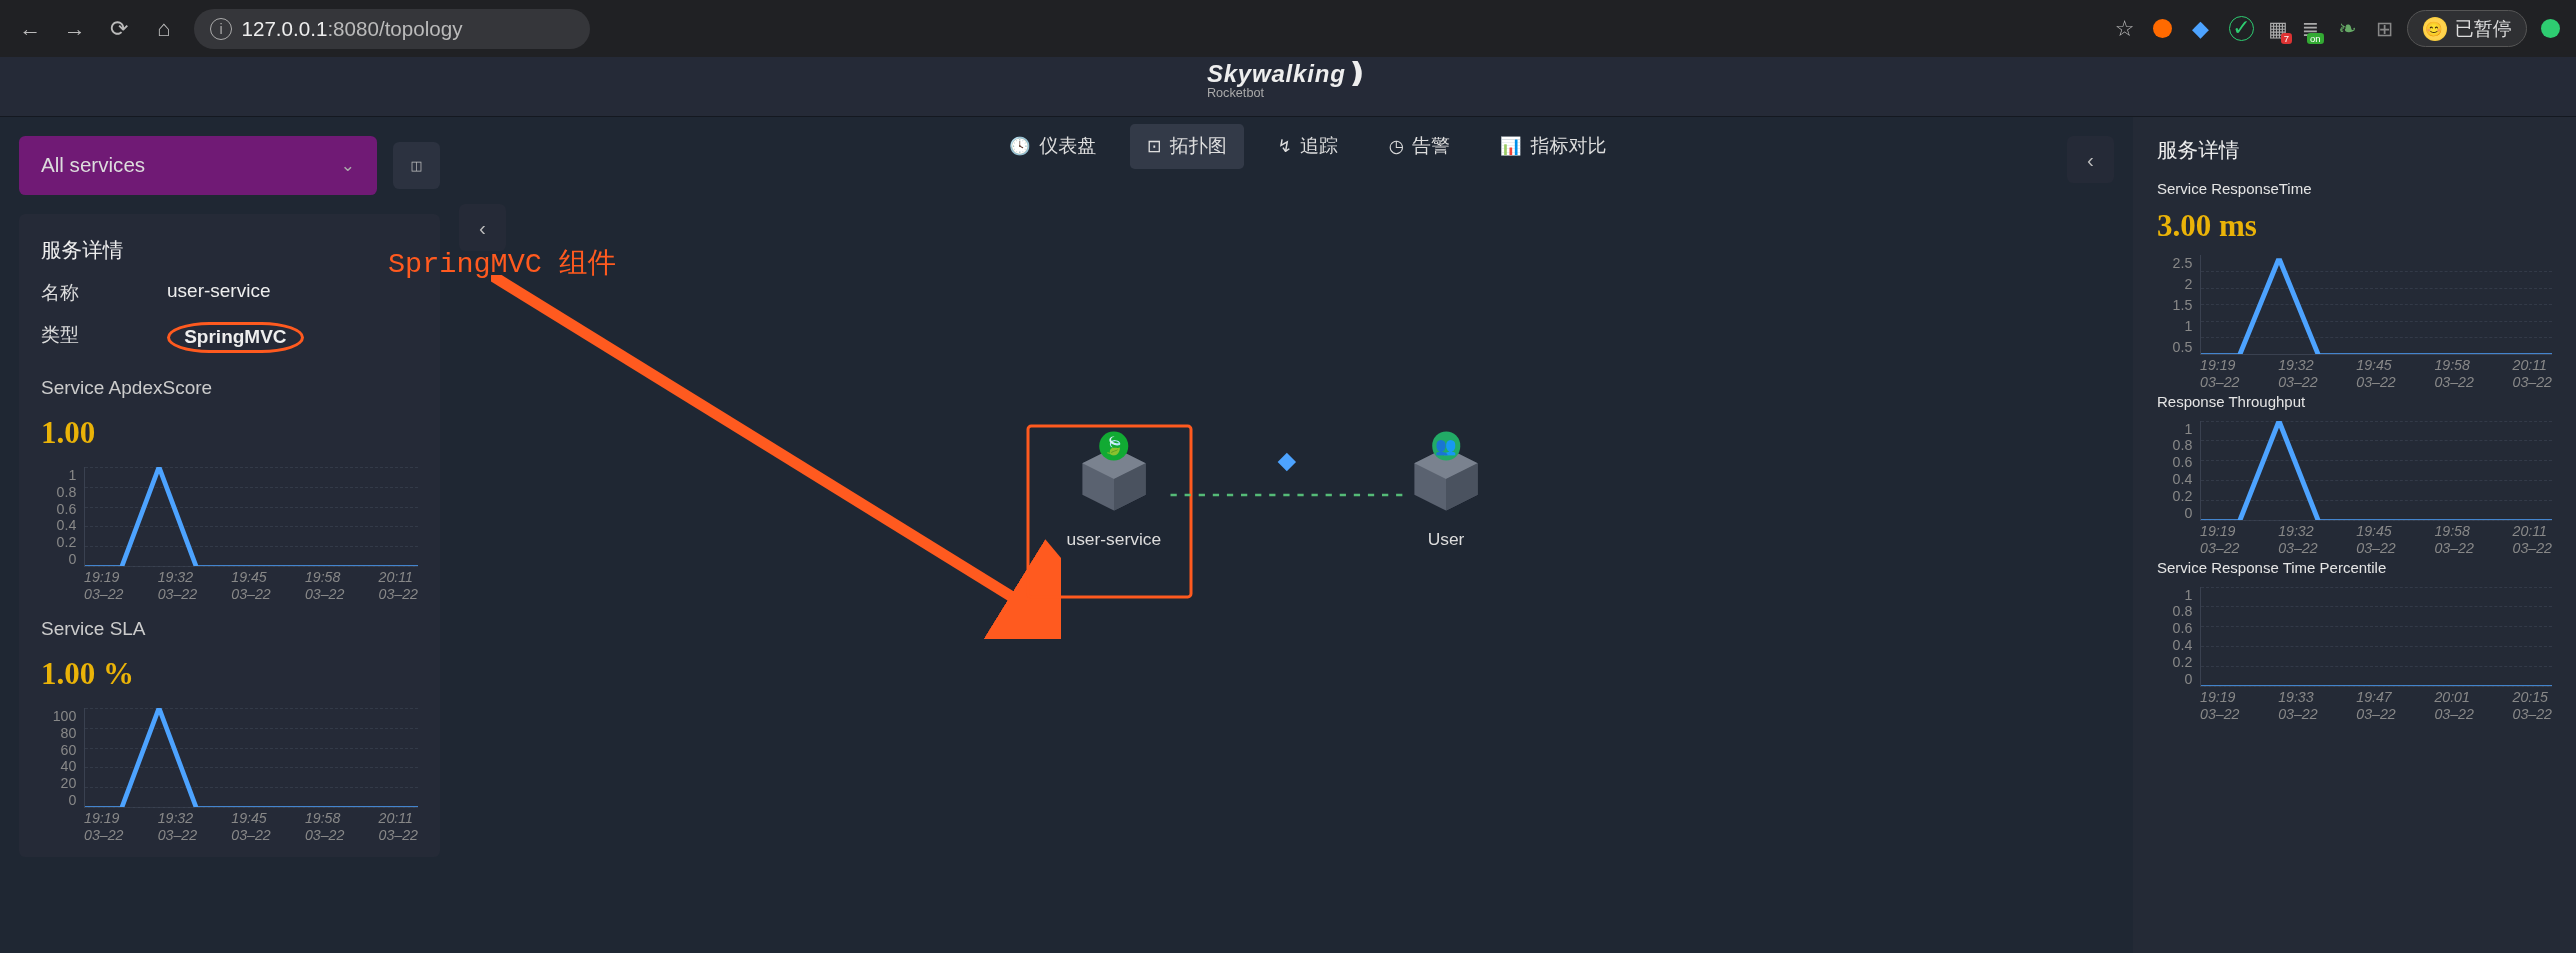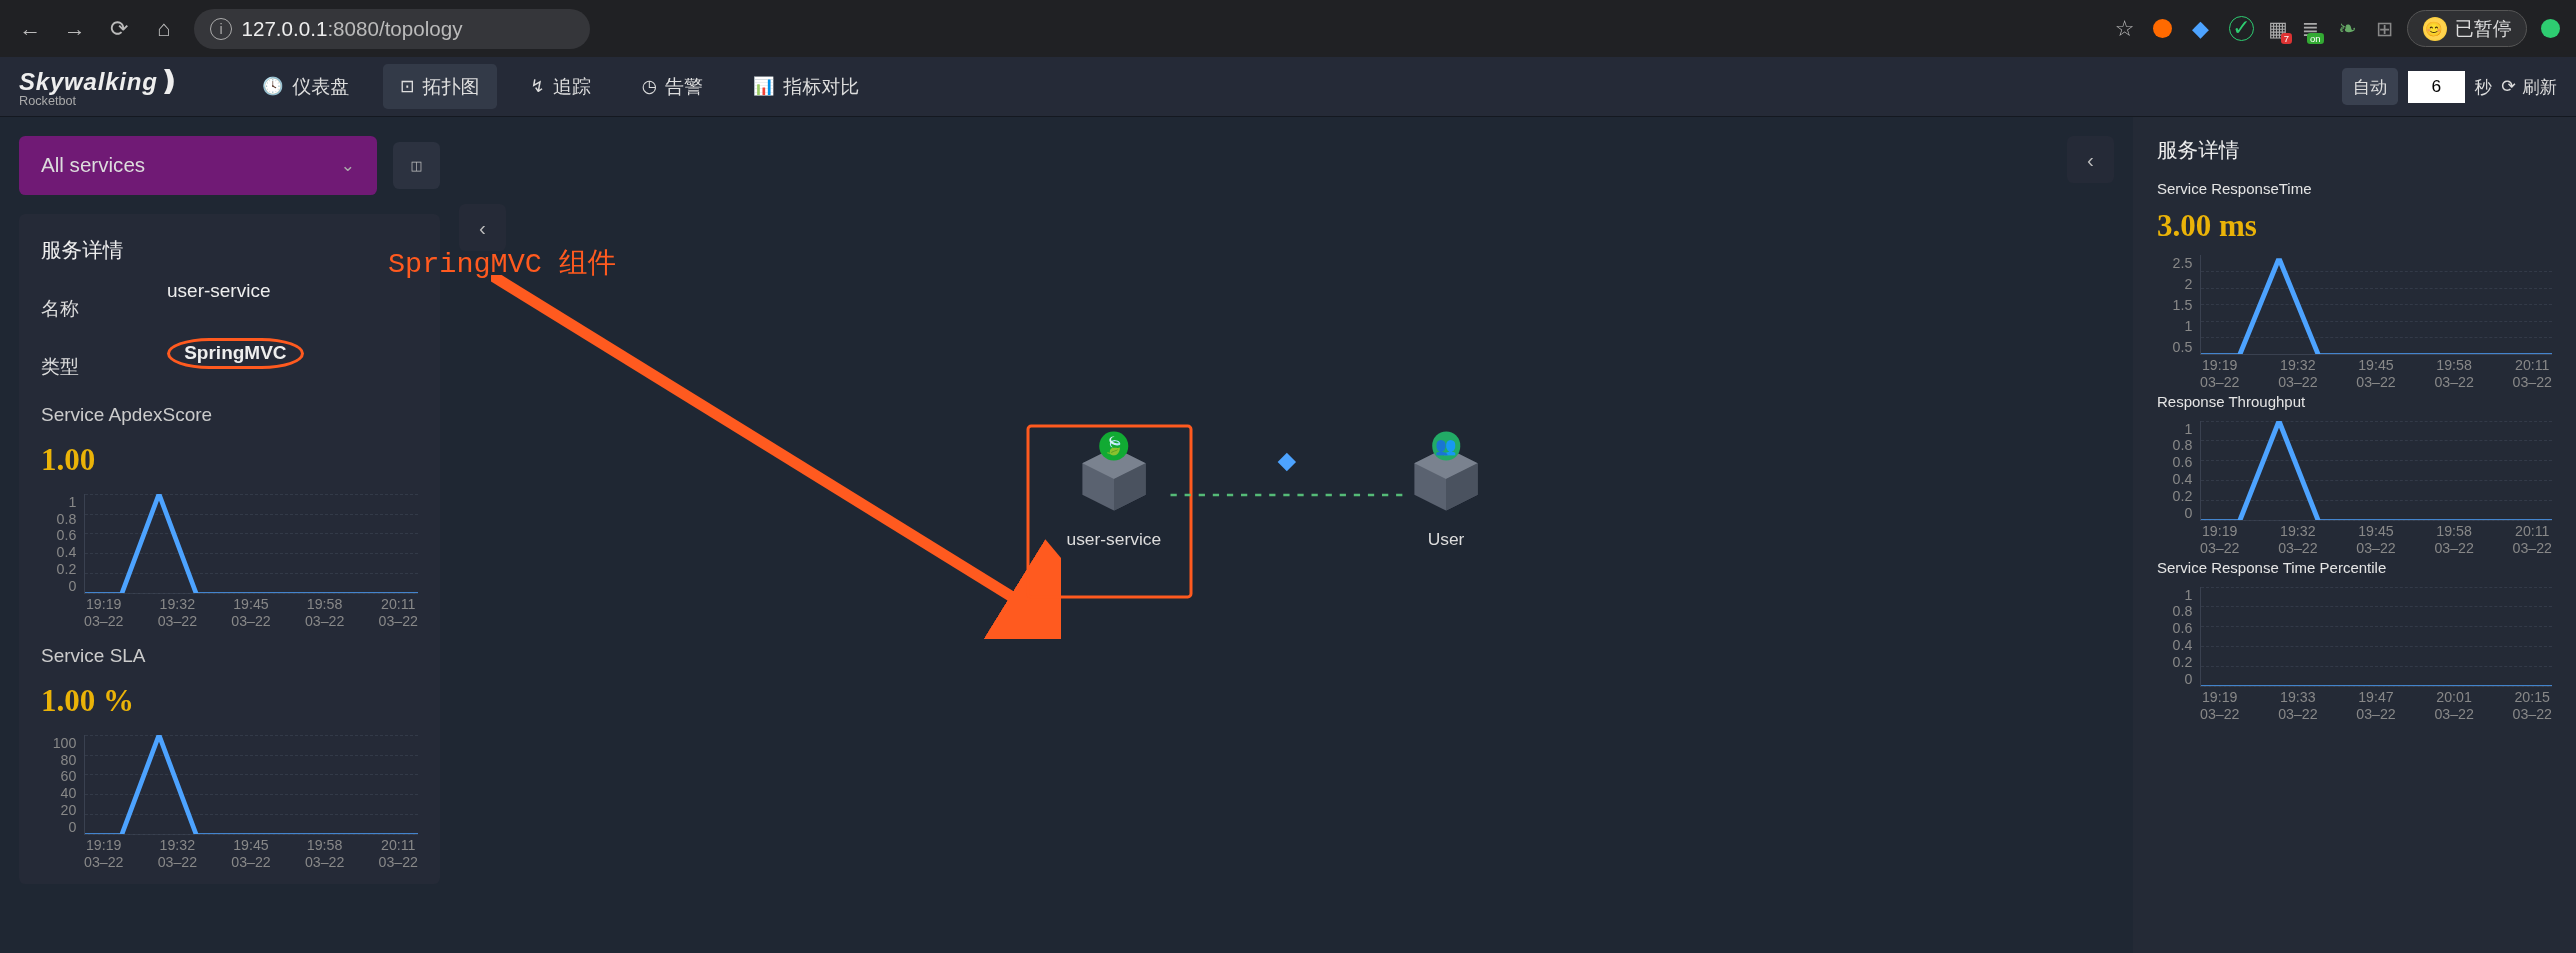--- a/index.html
+++ b/index.html
@@ -14,21 +14,21 @@
 .bc .spacer { flex:1; }
 .bc .right { display:flex; align-items:center; gap:14.2px; }
 .bc .dot { width:19px; height:19px; border-radius:50%; }
 .bc .pill { background:#2f3033; border:0.8px solid #555; border-radius:24px; padding:4.7px 14.2px; display:flex; align-items:center; gap:8px; color:#ddd; font-size:19px; }
 .bc .face { width:24px; height:24px; border-radius:50%; background:radial-gradient(circle,#ffd34e 60%,#e6b800); display:flex; align-items:center; justify-content:center; font-size:14.2px; }
 .ext-badge { position:relative; display:inline-block; }
 .ext-badge .bcount { position:absolute; bottom:-3.2px; right:-4.7px; background:#d33; color:#fff; font-size:9.5px; padding:0 3.2px; border-radius:3.2px; }
 .ext-on { position:absolute; bottom:-3.2px; right:-4.7px; background:#3a3; color:#fff; font-size:9.5px; padding:0 3.2px; border-radius:3.2px; }
 
 
-.hdr { background:#252a37; height:60px; display:flex; align-items:center; padding:0 19px; gap:24px; border-bottom:0.8px solid #141820; }
+.hdr { background:#252a37; height:60px; display:flex; align-items:center; padding:0 19px; gap:24px; border-bottom:0.8px solid #141820;flex-direction:column; }
 .logo { display:flex; flex-direction:column; color:#eee; }
 .logo .top { font-size:24px; font-weight:bold; letter-spacing:0.8px; display:flex; align-items:baseline; }
 .logo .top .sw { font-style:italic; }
 .logo .top .curl { font-size:27px; }
 .logo .sub { font-size:12.7px; color:#aaa; margin-top:-3.2px; }
 .nav { display:flex; gap:16px; margin-left:40px; }
 .nav .tab { display:flex; align-items:center; gap:8px; padding:9.5px 17.4px; border-radius:4.7px; color:#ddd; font-size:19px; cursor:pointer; }
 .nav .tab.active { background:#333a48; }
 .nav .tab .ti { font-size:17.4px; }
 .hdrR { margin-left:auto; display:flex; align-items:center; gap:9.5px; color:#ddd; font-size:17.4px; }
@@ -39,32 +39,32 @@
 
 .main { display:flex; height:calc(100% - 117px); }
 .leftcol { width:459px; padding:19px; display:flex; flex-direction:column; gap:19px; }
 .selectrow { display:flex; gap:16px; align-items:center; }
 .select { flex:1; background:#701a75; border-radius:6.3px; padding:17.4px 22px; display:flex; align-items:center; justify-content:space-between; font-size:20.6px; color:#ddd; cursor:pointer; }
 .select .chev { font-size:17.4px; color:#aaa; }
 .sqbtn { width:47px; height:47px; background:#2c3240; border-radius:6.3px; display:flex; align-items:center; justify-content:center; cursor:pointer; color:#bbb; }
 .panel { background:#252a37; border-radius:6.3px; padding:22px; display:flex; flex-direction:column; gap:16px; }
 .panel h3 { font-size:20.6px; color:#eee; font-weight:normal; }
 .kv { display:flex; gap:63px; font-size:19px; }
-.kv .k { color:#ddd; width:63px;margin-top:16px; }
+.kv .k { color:#ddd; width:63px; }
 .kv .v { color:#eee; }
 .circled { border:3.2px solid #ff5a1f; border-radius:50% / 80%; padding:1.6px 14.2px; display:inline-block;font-weight:bold; }
 .section-title { font-size:19px; color:#ccc; margin-top:8px; }
 .bignum { font-size:31px; color:#eab308; font-weight:bold;font-family:Liberation Serif, serif; }
 .chartbox { position:relative; height:127px; }
 .chart-y { position:absolute; left:0; top:0; bottom:27px; width:40px; display:flex; flex-direction:column; justify-content:space-between; font-size:14.2px; color:#888; text-align:right; padding-right:4.7px; }
 .chart-plot { position:absolute; left:43px; right:0; top:0; bottom:27px; border-left:0.8px solid #3a4150; border-bottom:0.8px solid #3a4150; }
 .chart-plot .grid { position:absolute; left:0; right:0; border-top:0.8px dashed #333a48; }
 .chart-plot svg { position:absolute; inset:0; width:100%; height:100%; }
 .chart-x { position:absolute; left:43px; right:0; bottom:-9.5px; display:flex; justify-content:space-between; font-size:14.2px; color:#888; }
-.chart-x div { text-align:center; line-height:1.2; }
+.chart-x div { line-height:1.2;font-style:italic; }
 
 .centercol { flex:1; position:relative; }
 .arrowbtn { position:absolute; top:19px; width:47px; height:47px; background:#252a37; border-radius:6.3px; display:flex; align-items:center; justify-content:center; cursor:pointer; color:#bbb; font-size:20.6px; }
 .arrowbtn.left { left:0; top:87px; }
 .arrowbtn.right { right:19px; }
 
 
 .topo { position:absolute; left:50%; top:50%; transform:translate(-50%,-50%); width:633px; height:285px; }
 .node { position:absolute; display:flex; flex-direction:column; align-items:center; gap:9.5px; }
 .node .cube { width:79px; height:79px; position:relative; }

